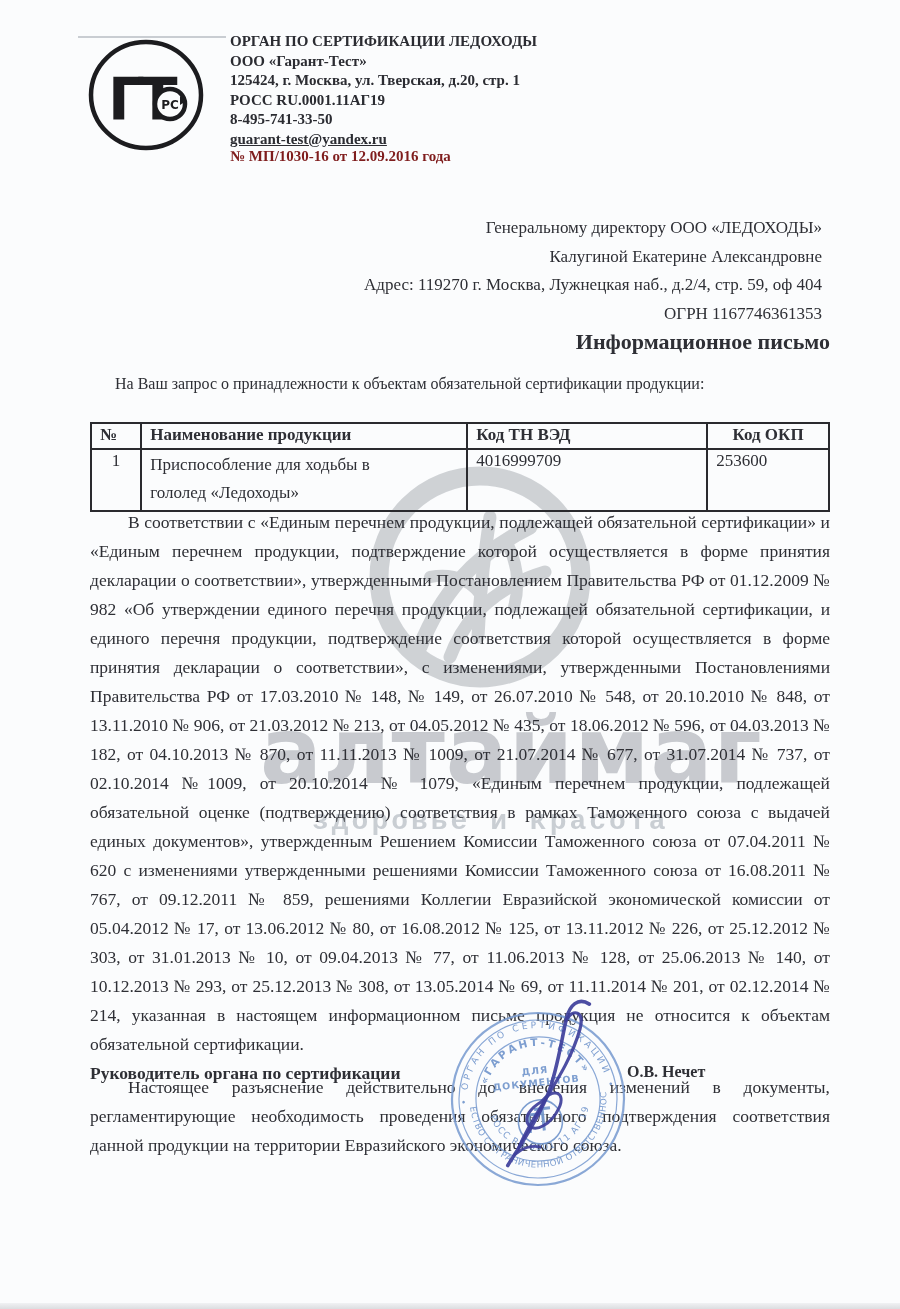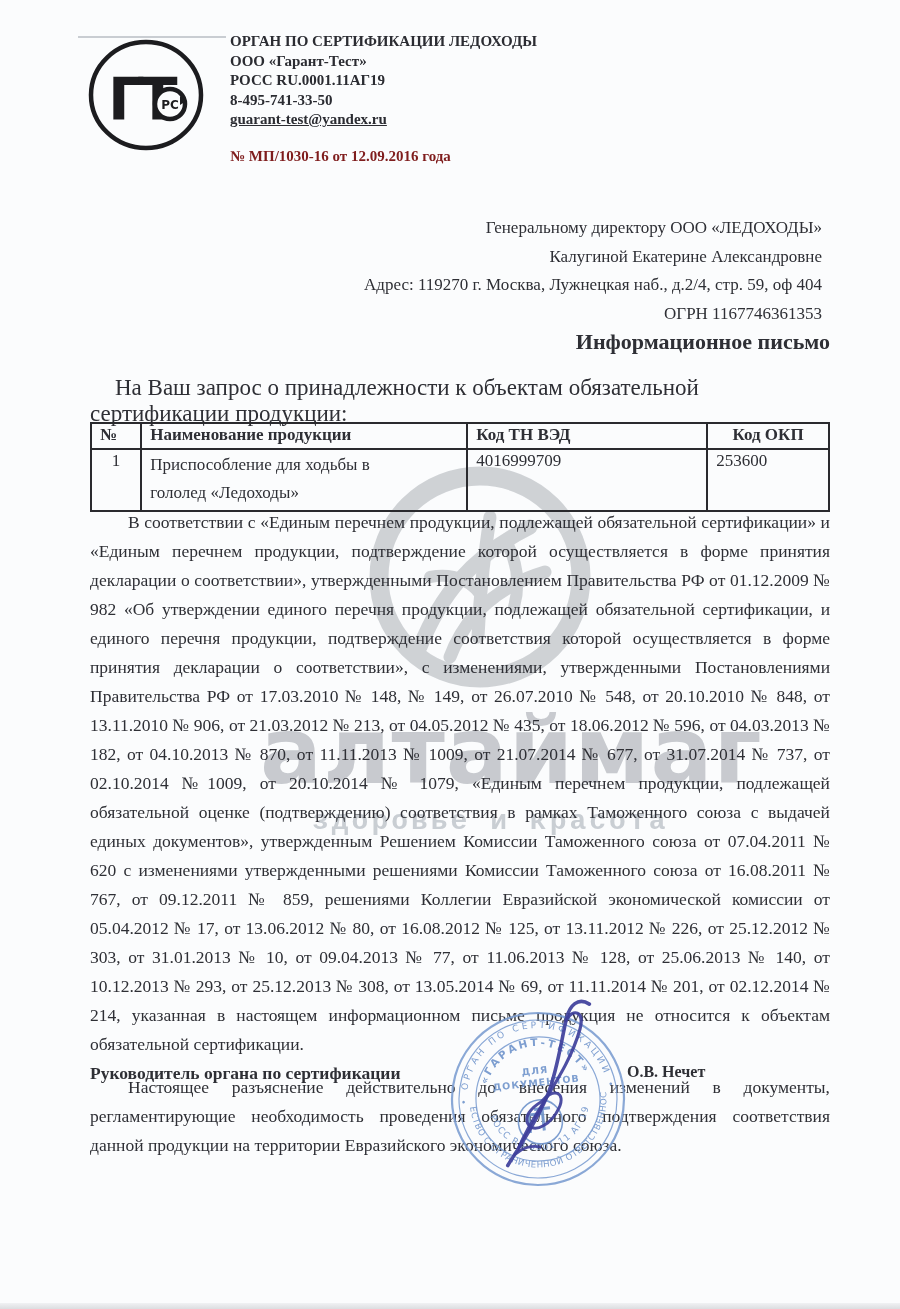--- a/index.html
+++ b/index.html
@@ -18,21 +18,21 @@
   .org-block .email { text-decoration:underline; }
   .ref-line { left:230px; top:148px; font-size:15px; color:#7f1d1d; z-index:2; }
   .ref-line .ref-rest { font-weight:bold; }
   .ref-line .ref-bold { font-weight:bold; }
 
   
   .recipient { left:300px; top:214px; width:522px; text-align:right; font-size:17px; line-height:28.5px; z-index:2; }
 
   
   .doc-title { left:90px; top:329px; width:740px; text-align:right; font-size:22px; font-weight:bold; z-index:2; }
-  .intro { left:90px; top:375px; width:740px; font-size:23px; text-indent:25px; z-index:2; }
+  .intro { left:90px; top:375px; width:740px; font-size:16px; text-indent:25px; z-index:2; }
 
   
   .product-table { left:90px; top:422px; width:740px; z-index:2; }
   .product-table table { width:740px; border-collapse:collapse; font-size:17px; }
   .product-table th, .product-table td { border:2px solid #2a2a2e; padding:1px 8px 3px 8px; vertical-align:top; }
   .product-table th { text-align:left; font-weight:bold; }
   .col-num { width:34px; text-align:center; }
   .col-name { width:330px; }
   .col-tnved { width:238px; }
   .col-okp { width:110px; text-align:left; }
@@ -88,20 +88,21 @@
 
     <text x="22" y="82" font-family="DejaVu Sans, Liberation Sans, sans-serif" font-weight="bold" font-size="58" letter-spacing="-7" fill="#1c1c1f">ГТ</text>
     <circle cx="84" cy="66" r="15" fill="#fbfcfd" stroke="#1c1c1f" stroke-width="4.5"></circle>
     <polygon points="94,58 100,63 94,67" fill="#1c1c1f"></polygon>
     <text x="84" y="71" text-anchor="middle" font-family="DejaVu Sans, Liberation Sans, sans-serif" font-weight="bold" font-size="12" fill="#1c1c1f">РС</text>
   </svg>
 
   <div class="abs org-block">
     <div>ОРГАН  ПО СЕРТИФИКАЦИИ ЛЕДОХОДЫ</div>
     <div>ООО  «Гарант-Тест»</div>
+    <div>125424, г. Москва, ул. Тверская, д.20, стр. 1</div>
     <div>РОСС RU.0001.11АГ19</div>
     <div>8-495-741-33-50</div>
     <div class="email">guarant-test@yandex.ru</div>
   </div>
 
   <div class="abs ref-line">
     <span class="ref-bold">№ МП/1030-16</span><span class="ref-rest"> от 12.09.2016 года</span>
   </div>
 
   <div class="abs recipient">

